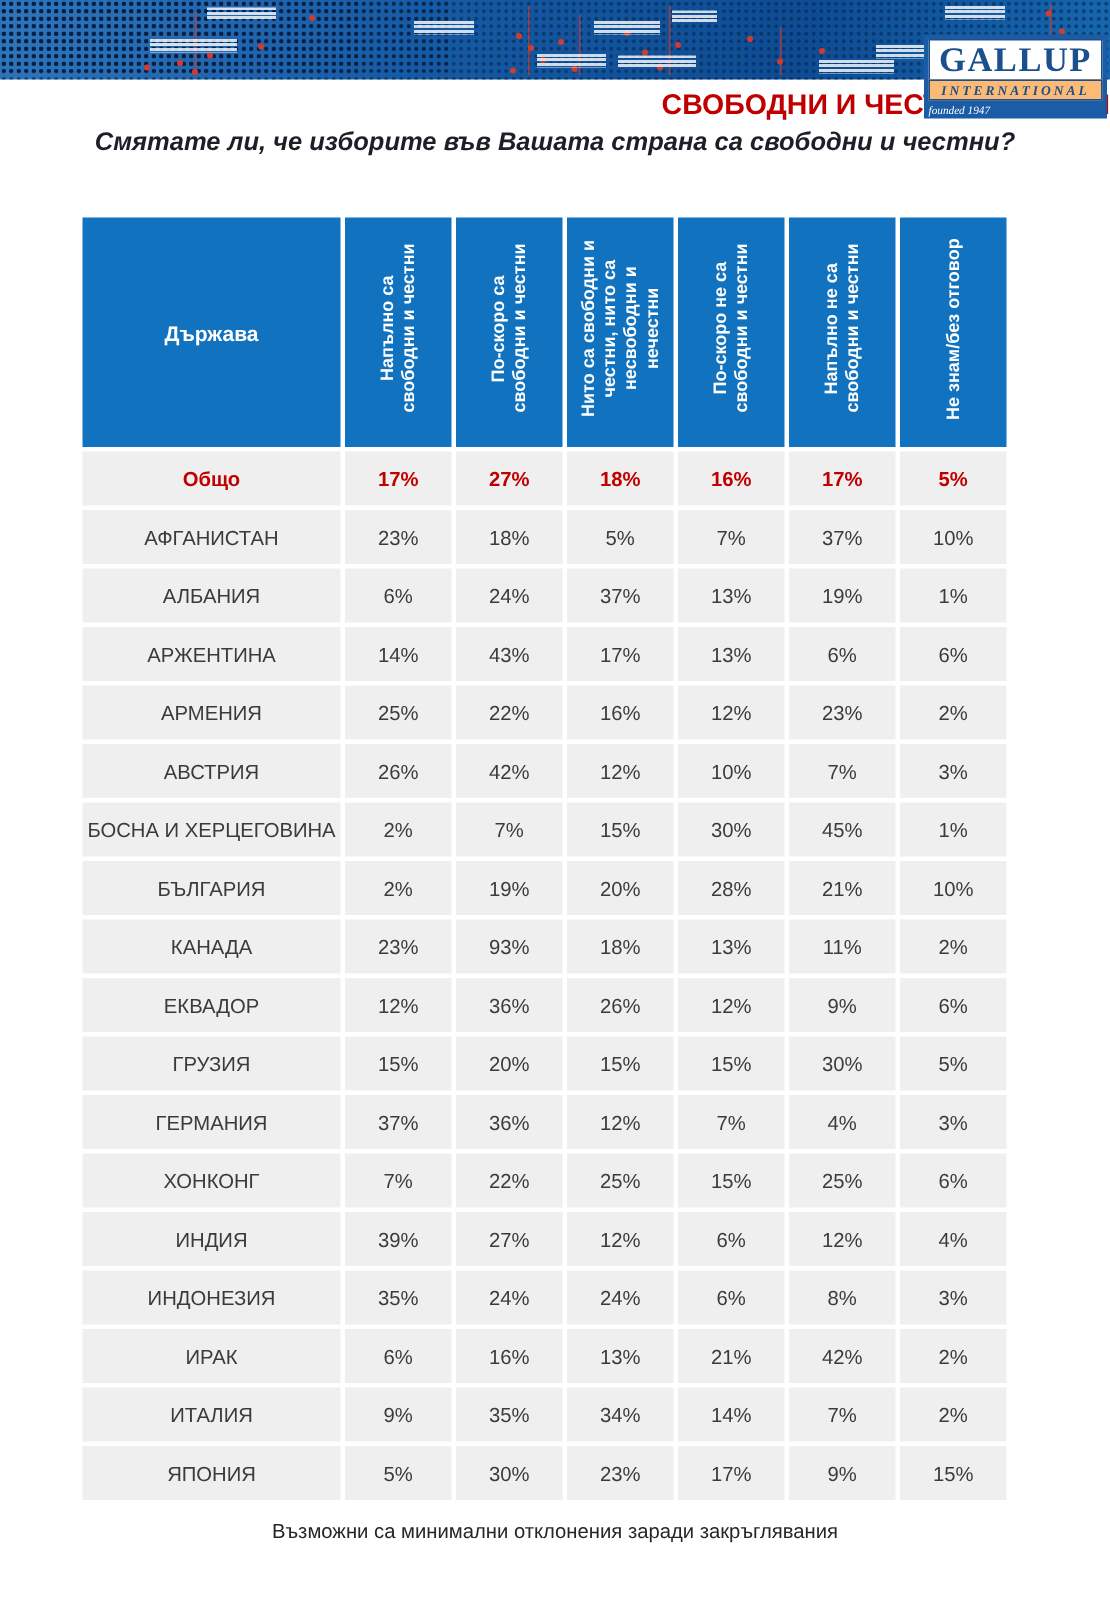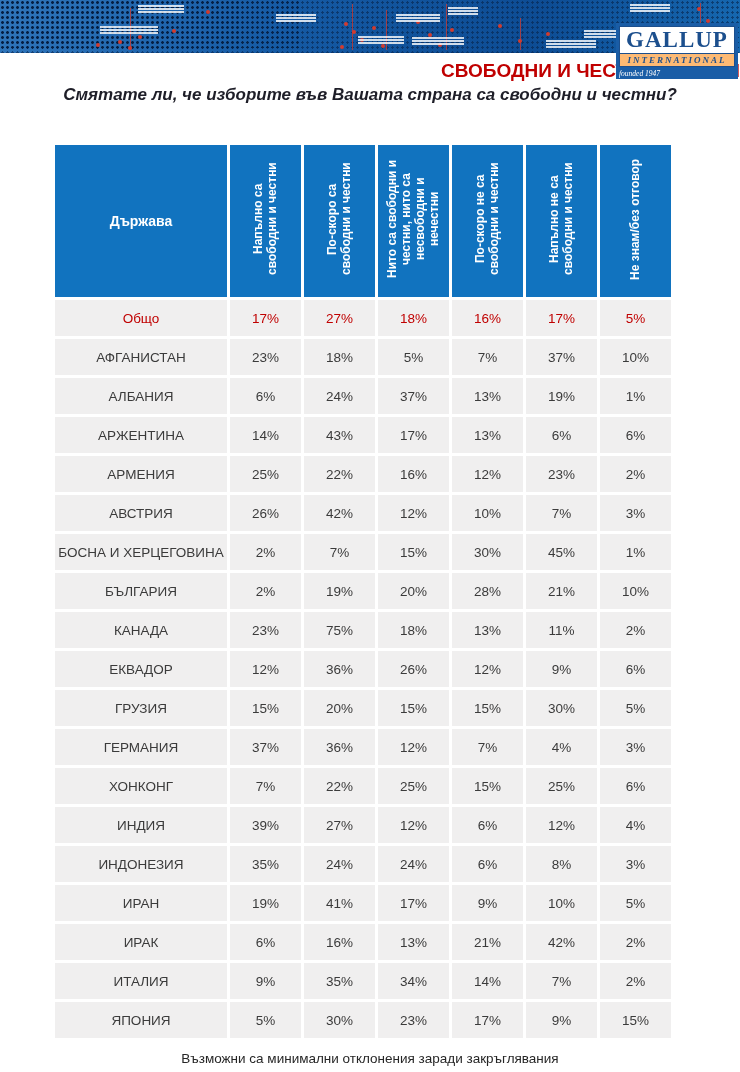--- a/index.html
+++ b/index.html
@@ -115,21 +115,21 @@
   th.country-head{font-size:14px;}
   .rot-text{
     display:inline-block;writing-mode:vertical-rl;transform:rotate(180deg);
     height:148px;font-size:12px;font-weight:bold;line-height:1.18;
     white-space:pre-line;text-align:center;
   }
   tbody td{
     background:var(--row-bg);height:36px;text-align:center;
     font-size:13.5px;color:var(--text-dark);padding:0 1px;vertical-align:middle;
   }
-  tr.total-row td{color:var(--accent-red);font-weight:normal;}
+  tr.total-row td{color:var(--accent-red);font-weight:bold;}
 
   
   .footnote{
     margin-top:10px;text-align:center;color:#262626;
     font-size:13.5px;line-height:16px;
   }
 </style>
 </head>
 <body>
 
@@ -263,21 +263,21 @@
         <td>2%</td>
         <td>19%</td>
         <td>20%</td>
         <td>28%</td>
         <td>21%</td>
         <td>10%</td>
       </tr>
       <tr class="data-row">
         <td class="country">КАНАДА</td>
         <td>23%</td>
-        <td>75%</td>
+        <td>93%</td>
         <td>18%</td>
         <td>13%</td>
         <td>11%</td>
         <td>2%</td>
       </tr>
       <tr class="data-row">
         <td class="country">ЕКВАДОР</td>
         <td>12%</td>
         <td>36%</td>
         <td>26%</td>
@@ -322,29 +322,20 @@
         <td>4%</td>
       </tr>
       <tr class="data-row">
         <td class="country">ИНДОНЕЗИЯ</td>
         <td>35%</td>
         <td>24%</td>
         <td>24%</td>
         <td>6%</td>
         <td>8%</td>
         <td>3%</td>
-      </tr>
-      <tr class="data-row">
-        <td class="country">ИРАН</td>
-        <td>19%</td>
-        <td>41%</td>
-        <td>17%</td>
-        <td>9%</td>
-        <td>10%</td>
-        <td>5%</td>
       </tr>
       <tr class="data-row">
         <td class="country">ИРАК</td>
         <td>6%</td>
         <td>16%</td>
         <td>13%</td>
         <td>21%</td>
         <td>42%</td>
         <td>2%</td>
       </tr>

